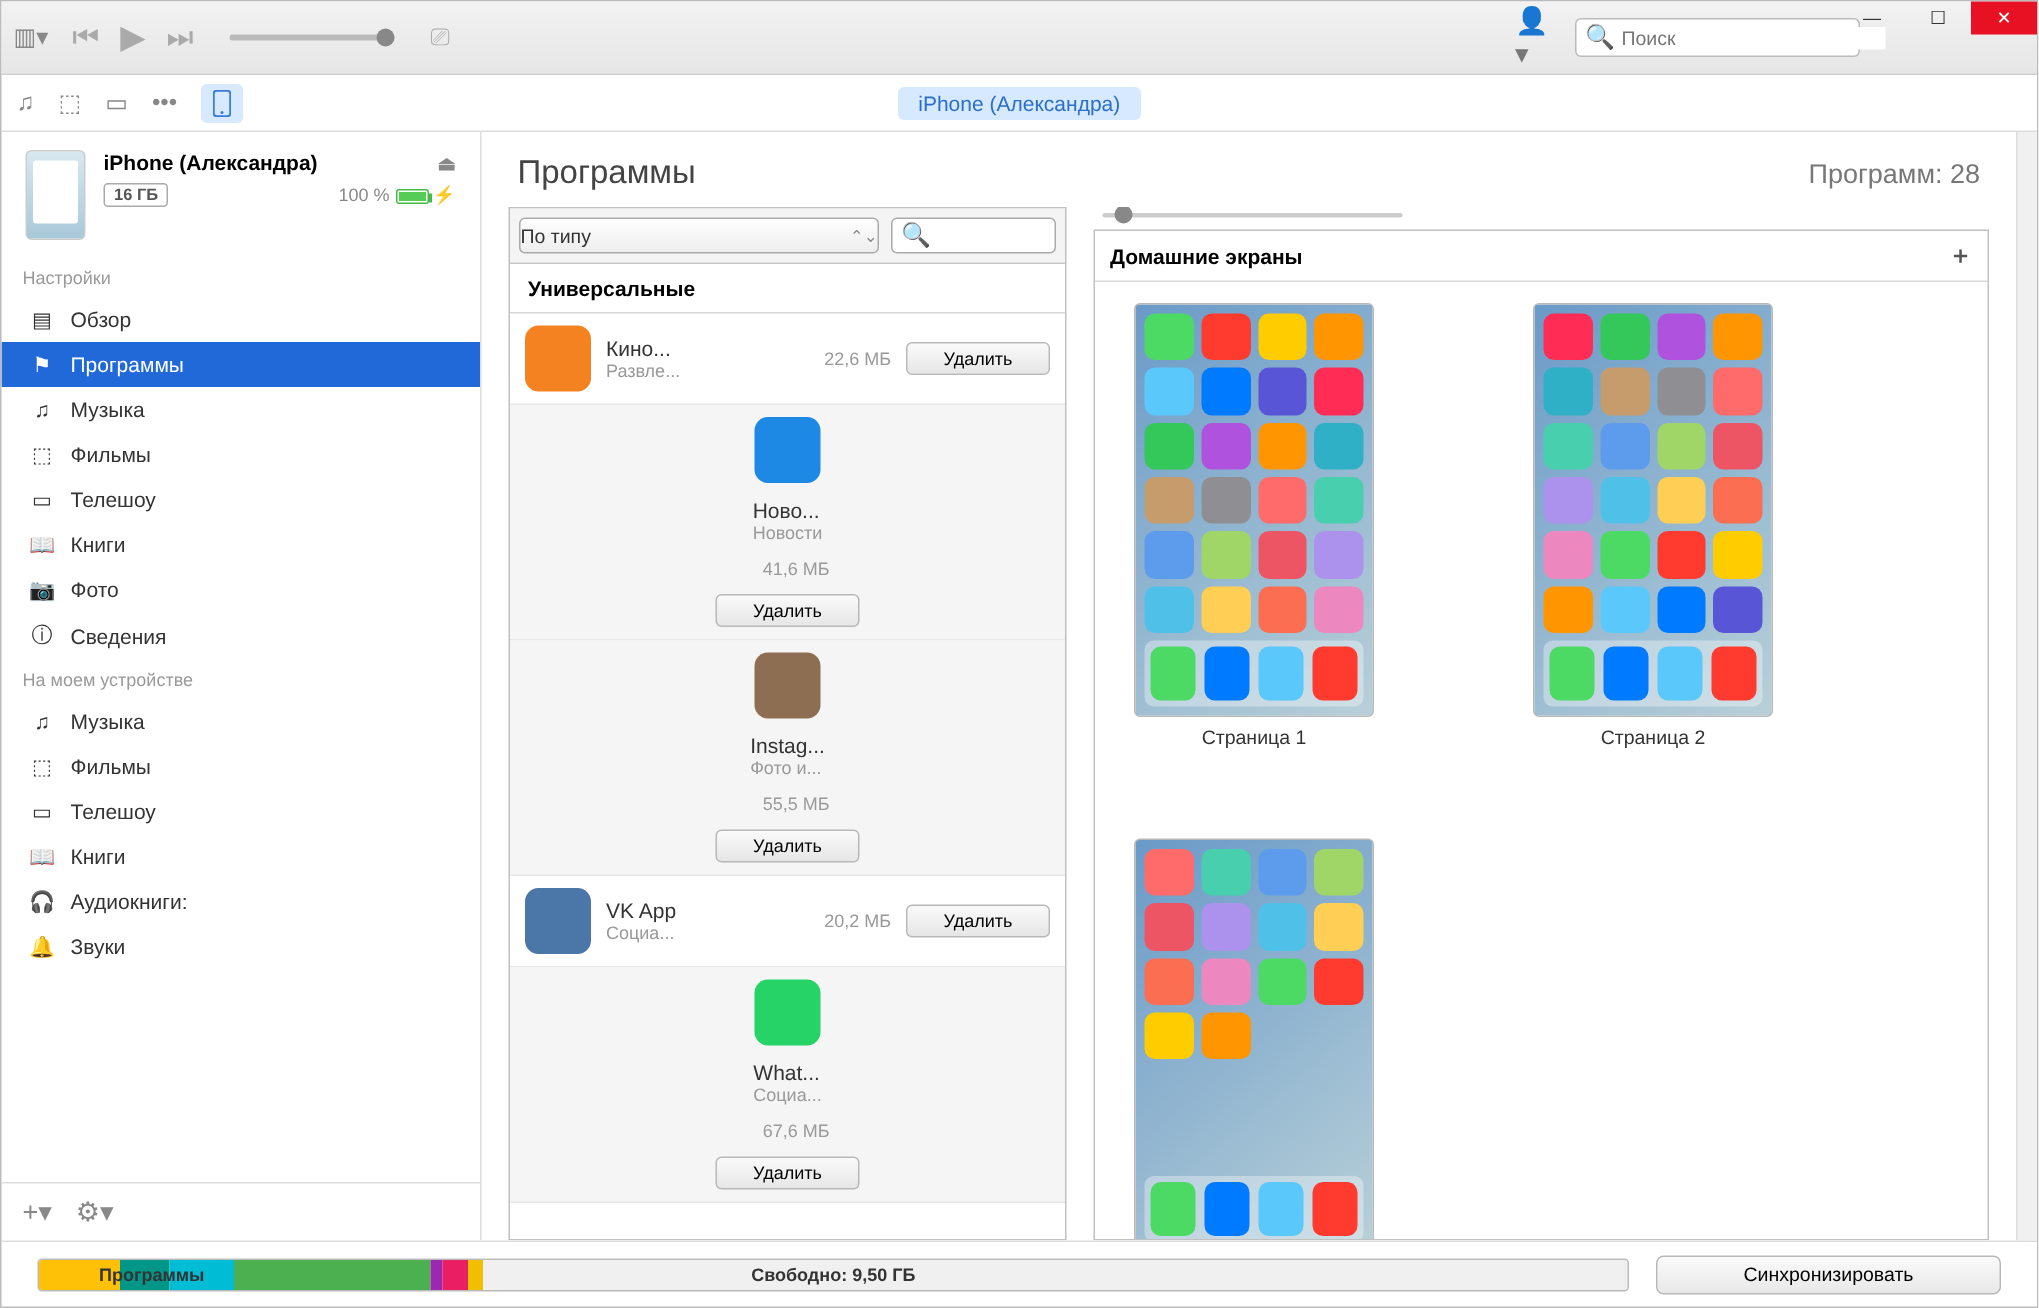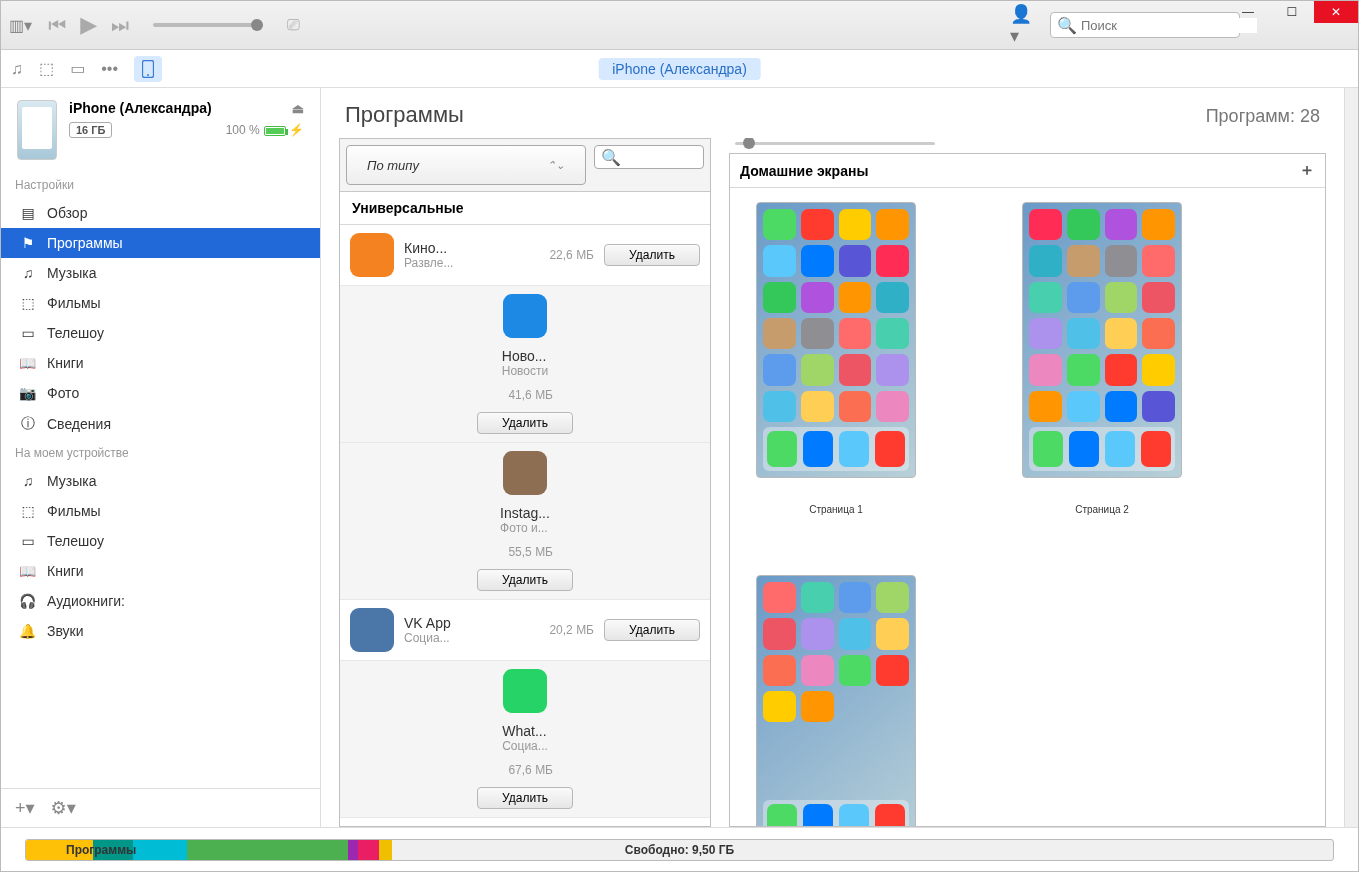--- a/index.html
+++ b/index.html
@@ -51,21 +51,21 @@
 
 
 .content { flex: 1; display: flex; flex-direction: column; overflow: hidden; }
 .content-head { display: flex; align-items: baseline; justify-content: space-between; padding: 14px 24px 10px; }
 .content-head h2 { font-size: 22px; font-weight: 400; color: #444; }
 .count-label { font-size: 18px; color: #777; }
 
 .panels { flex: 1; display: flex; gap: 18px; padding: 0 18px 0 18px; overflow: hidden; }
 .apps-panel { width: 372px; border: 1px solid #c0c0c0; display: flex; flex-direction: column; background:#fff;}
 .apps-toolbar { display: flex; gap: 8px; padding: 6px; border-bottom: 1px solid #c8c8c8; background:#f4f4f4;}
-.sort-select { flex: 1; height: 40px; border: 1px solid #aaa; border-radius: 4px; background: linear-gradient(#fefefe,#eee); font-size: 13px; padding: 0 20px; display: flex; align-items: center; justify-content: space-between; color:#333;font-style:italic;}
+.sort-select { flex: 1; height: 24px; border: 1px solid #aaa; border-radius: 4px; background: linear-gradient(#fefefe,#eee); font-size: 13px; padding: 0 0; display: flex; align-items: center; justify-content: space-between; color:#333;}
 .app-search { width: 110px; height: 24px; border: 1px solid #aaa; border-radius: 4px; display: flex; align-items: center; padding: 0 6px; background:#fff;}
 .app-search input{border:none;outline:none;width:100%;font-size:12px;}
 
 .app-group-head { font-weight: 700; padding: 8px 12px; border-bottom: 1px solid #d8d8d8; font-size: 14px; background:#fff;}
 .app-row { display: flex; align-items: center; gap: 10px; padding: 8px 10px; border-bottom: 1px solid #e8e8e8; }
 .app-row.alt{background:#f5f5f5;flex-direction:column;}
 .app-icon { width: 44px; height: 44px; border-radius: 9px; flex-shrink: 0; display:flex;align-items:center;justify-content:center;color:#fff;font-size:20px;font-weight:700;}
 .app-text { flex: 1; min-width: 0; }
 .app-name { font-size: 14px; color: #333; white-space: nowrap; overflow: hidden; text-overflow: ellipsis; }
 .app-cat { font-size: 12px; color: #999; white-space: nowrap; overflow: hidden; text-overflow: ellipsis;}
@@ -77,21 +77,21 @@
 .zoom-slider{width:200px;height:3px;background:#ccc;border-radius:2px;position:relative;}
 .zoom-slider::after{content:"";position:absolute;left:8px;top:-5px;width:12px;height:12px;border-radius:50%;background:#888;}
 .screens-frame{flex:1;border:1px solid #c0c0c0;display:flex;flex-direction:column;overflow:hidden;text-align:center;}
 .screens-head { display: flex; align-items: center; justify-content: space-between; padding: 6px 10px; font-weight: 700; font-size: 14px; border-bottom: 1px solid #d8d8d8; }
 .screens-body { flex: 1; overflow-y: auto; padding: 14px 18px; display: flex; flex-wrap: wrap; gap: 60px 90px; align-content: flex-start; }
 .screen-item { width: 176px; display: flex; flex-direction: column; align-items: center; gap: 6px; }
 .phone { width: 160px; height: 276px; border: 1px solid #b8b8b8; border-radius: 4px; background: linear-gradient(140deg,#6a9ac8,#b8d0d8); padding: 6px; display: grid; grid-template-columns: repeat(4,1fr); grid-template-rows: repeat(6,1fr) 44px; gap: 5px; }
 .phone .app-ic { border-radius: 7px; }
 .phone .dock { grid-column: 1/-1; background: rgba(255,255,255,0.35); border-radius: 6px; display: grid; grid-template-columns: repeat(4,1fr); gap: 6px; padding: 4px; }
 .phone .dock .app-ic{height:100%;}
-.screen-label { font-size: 10px; color: #333; margin-top: 20px; }
+.screen-label { font-size: 13px; color: #333; }
 
 
 .storage-bar-wrap { height: 44px; border-top: 1px solid #ddd; display: flex; align-items: center; padding: 0 24px; gap: 18px; }
 .storage-bar { flex: 1; height: 22px; border: 1px solid #bbb; border-radius: 3px; display: flex; overflow: hidden; position: relative; background:#f0f0f0;}
 .seg { height: 100%; }
 .storage-label { position: absolute; left: 50%; transform: translateX(-50%); font-size: 12px; font-weight:700; color: #333; line-height: 20px; }
 .apps-seg-label{position:absolute;left:40px;font-size:12px;font-weight:700;color:#333;line-height:20px;}
 .sync-btn { width: 230px; height: 26px; background: linear-gradient(#fafafa,#e8e8e8); border: 1px solid #b8b8b8; border-radius: 5px; font-size: 13px; cursor: pointer; }
 
 .right-scroll{width:14px;background:#f0f0f0;border-left:1px solid #ddd;}
@@ -433,14 +433,15 @@
       <div class="seg" style="background: rgb(255, 193, 7); width: 5.12821%;"></div>
         <div class="seg" style="background: rgb(0, 150, 136); width: 3.07692%;"></div>
         <div class="seg" style="background: rgb(0, 188, 212); width: 4.10256%;"></div>
         <div class="seg" style="background: rgb(76, 175, 80); width: 12.3077%;"></div>
         <div class="seg" style="background: rgb(156, 39, 176); width: 0.820513%;"></div>
         <div class="seg" style="background: rgb(233, 30, 99); width: 1.53846%;"></div>
         <div class="seg" style="background: rgb(240, 192, 0); width: 1.02564%;"></div>
         <span class="apps-seg-label">Программы</span>
       <span class="storage-label">Свободно: 9,50 ГБ</span>
     </div>
+    <button class="sync-btn">Синхронизировать</button>
   </div>
 </div>
 
 </body></html>

